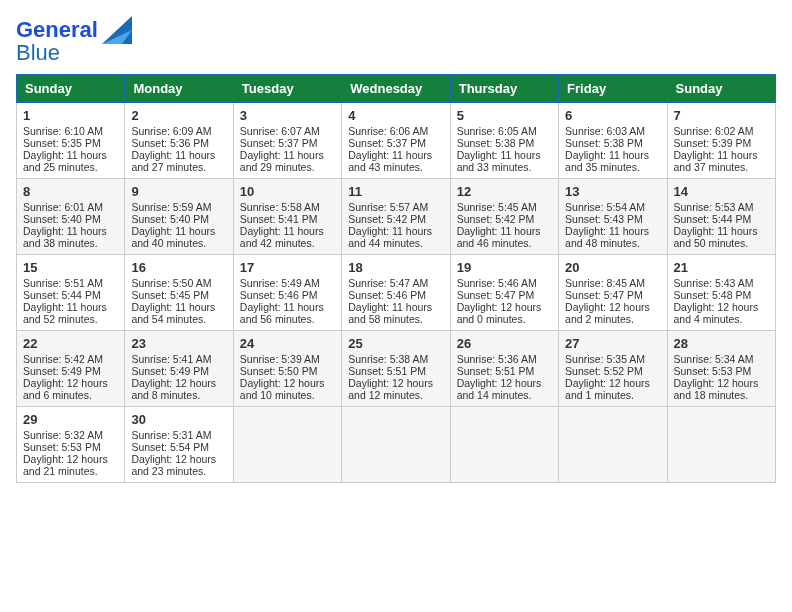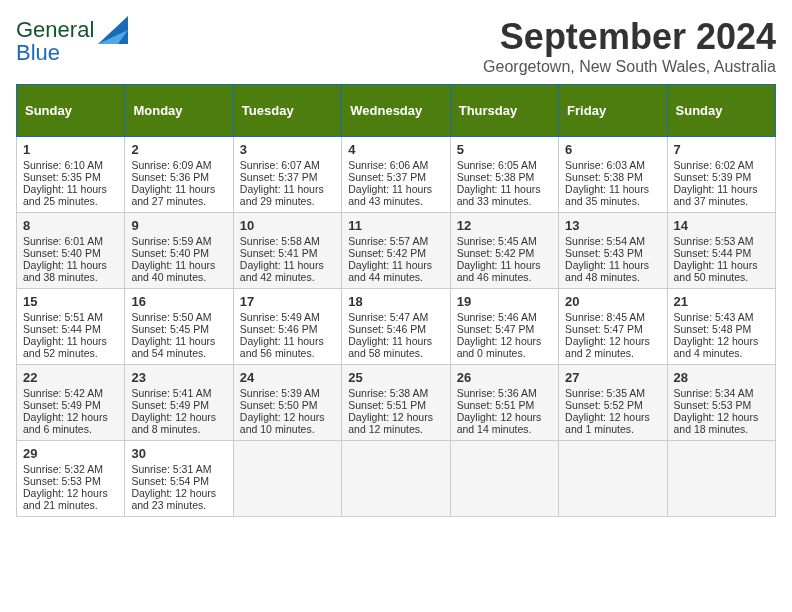--- a/index.html
+++ b/index.html
@@ -32,24 +32,24 @@
     .location-title {
       font-size: 16px;
       color: #555;
     }
     table {
       width: 100%;
       border-collapse: collapse;
       table-layout: fixed;
     }
     thead tr th {
-      background-color: #4d7c0f;
+      background-color: #15803d;
       color: #fff;
       text-align: left;
-      padding: 18px 8px;
+      padding: 6px 8px;
       font-size: 13px;
       font-weight: bold;
       border: 1px solid #1a6bb5;
     }
     tbody tr td {
       border: 1px solid #ccc;
       vertical-align: top;
       padding: 5px 6px;
       font-size: 10.5px;
       color: #333;
@@ -69,32 +69,28 @@
       background: #f5f5f5 !important;
     }
   </style>
 </head>
 <body>
 
 <div class="header">
   <div class="logo">
     <div style="display:flex;align-items:center;gap:4px;">
       <div style="position:relative;display:inline-block;">
-        <span style="font-size:22px;font-weight:normal;color:#14532d;">General</span>
+        <span style="font-size:22px;font-weight:bold;color:#1d4ed8;">General</span>
       </div>
       <svg width="30" height="28" viewBox="0 0 30 28">
         <polygon points="0,28 30,0 30,28" fill="#1a6bb5"></polygon>
         <polygon points="0,28 20,28 30,14" fill="#4da6e8"></polygon>
       </svg>
     </div>
     <span style="font-size:22px;font-weight:normal;color:#1a6bb5;margin-top:-4px;">Blue</span>
-  </div>
-  <div class="title-block">
-    <div class="month-title">September 2024</div>
-    <div class="location-title">Georgetown, New South Wales, Australia</div>
   </div>
 </div>
 
 <table>
   <thead>
     <tr>
     <th>Sunday</th>
         <th>Monday</th>
         <th>Tuesday</th>
         <th>Wednesday</th>

